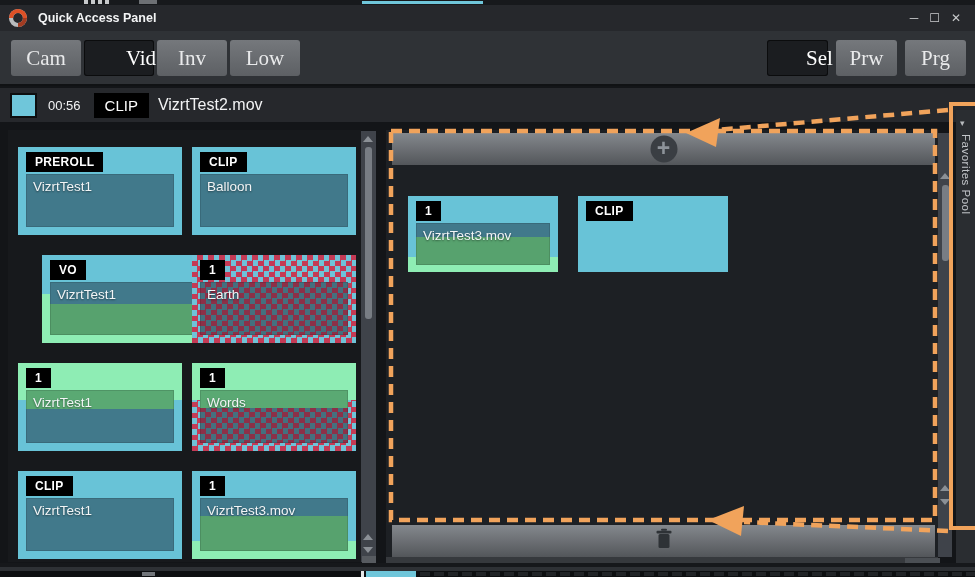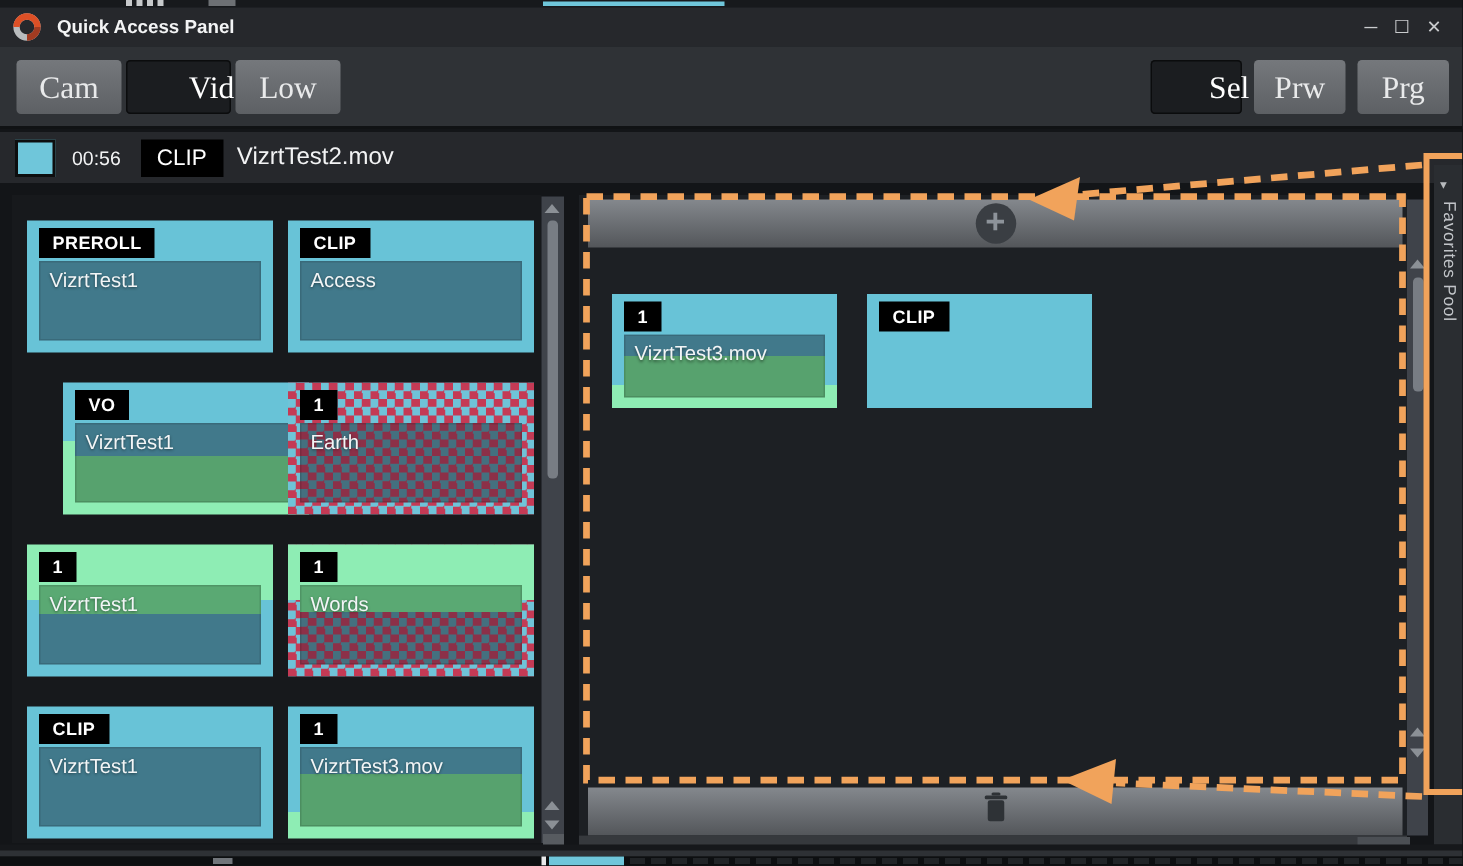--- a/index.html
+++ b/index.html
@@ -126,20 +126,21 @@
       <span>─</span>
       <span>☐</span>
       <span>✕</span>
     </div>
   </div>
 
   <div class="tabbar">
     <div class="tabs-left">
       <div class="tab">Cam</div>
       <div class="tab active">Vid</div>
+      <div class="tab">Inv</div>
       <div class="tab">Low</div>
     </div>
     <div class="tabs-right">
       <div class="tab active">Sel</div>
       <div class="tab">Prw</div>
       <div class="tab">Prg</div>
     </div>
   </div>
 
   <div class="infobar">
@@ -152,21 +153,21 @@
   <div class="left-panel">
     <div class="card v-cyan" style="left:10px;top:17px">
       <span class="badge">PREROLL</span>
       <div class="card-body">
         <span class="card-title">VizrtTest1</span>
       </div>
     </div>
     <div class="card v-cyan" style="left:184px;top:17px">
       <span class="badge">CLIP</span>
       <div class="card-body">
-        <span class="card-title">Access</span>
+        <span class="card-title">Balloon</span>
       </div>
     </div>
     <div class="card v-cyan-green" style="left:10px;top:125px">
       <span class="badge">VO</span>
       <div class="card-body">
         <span class="card-title">VizrtTest1</span>
       </div>
     </div>
     <div class="card v-checker" style="left:184px;top:125px">
       <span class="badge">1</span>

